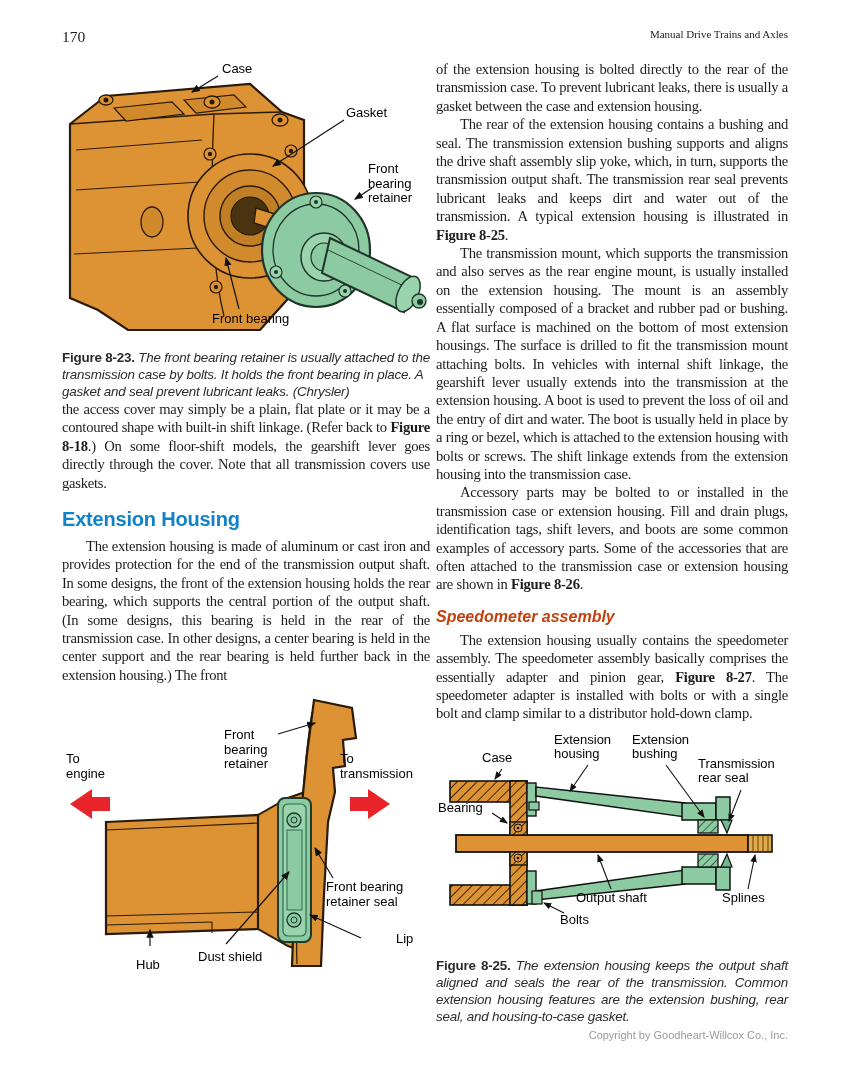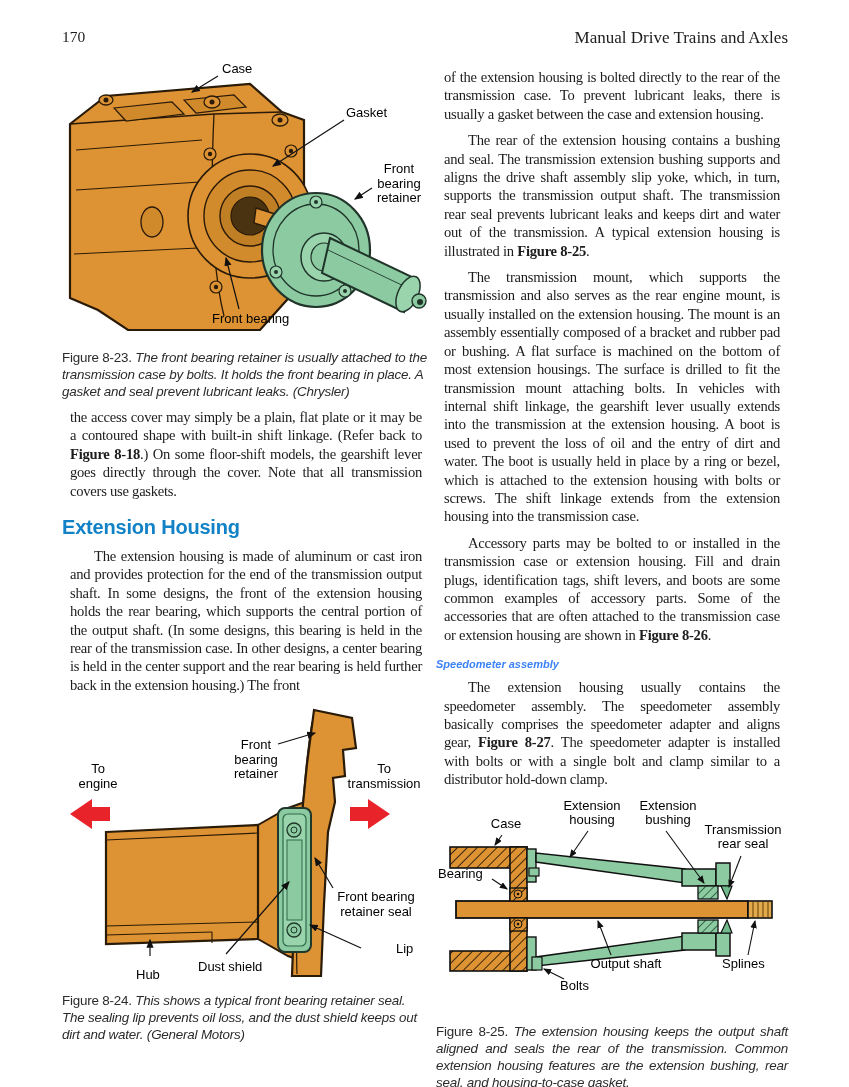--- a/index.html
+++ b/index.html
@@ -2,52 +2,52 @@
 <html><head>
 <meta charset="utf-8">
 <style>
   html,body{margin:0;padding:0;}
   body{
     width:849px;height:1087px;position:relative;background:#ffffff;
     font-family:"Liberation Serif", serif;color:#1c1c1c;overflow:hidden;
     outline:1px solid #c8c8c8;
   }
   .hdr-num{position:absolute;left:62px;top:28px;font-size:15.5px;}
-  .hdr-title{position:absolute;right:61px;top:28px;font-size:17px;}
+  .hdr-title{position:absolute;right:61px;top:28px;font-size:11px;}
   .col{position:absolute;top:58px;}
   .col-left{left:62px;width:368px;}
   .col-right{left:436px;width:352px;top:60px;}
   p.body{
-    margin:8px;font-size:14.6px;line-height:18.4px;letter-spacing:-0.25px;
+    margin:0;font-size:14.6px;line-height:18.4px;letter-spacing:-0.25px;
     text-align:justify;
   }
   p.indent{text-indent:24px;} .sp12{margin-top:12px;}
   h2.sect{
     margin:16px 0 6px 0;font-family:"Liberation Sans", sans-serif;
     font-weight:bold;font-size:20px;color:#1182C5;letter-spacing:-0.2px;
   }
   h3.sub{
     margin:14px 0 5px 0;font-family:"Liberation Sans", sans-serif;
-    font-weight:bold;font-style:italic;font-size:11px;color:#3b82f6;
+    font-weight:bold;font-style:italic;font-size:16px;color:#c2410c;
   }
   .caption{
     margin-top:6px;font-family:"Liberation Sans", sans-serif;
     font-style:italic;font-size:13.4px;line-height:17px;color:#2b2b2b;
     letter-spacing:-0.2px;text-align:left;
   }
   .caption.just{text-align:justify;margin-top:24px;}
-  .caption .lead{font-weight:normal;font-style:normal;}
+  .caption .lead{font-weight:bold;font-style:normal;}
   .b{font-weight:bold;}
   .figure{position:relative;margin-top:10px;}
   .figure svg{display:block;}
   .flabel{
     position:absolute;font-family:"Liberation Sans", sans-serif;
     font-size:13px;line-height:14.5px;color:#000000;white-space:pre-line;
   }
-  .ctr{text-align:center;}
+  .ctr{}
   .copyright{
     margin-top:4px;text-align:right;font-family:"Liberation Sans", sans-serif;
     font-size:11px;color:#9a9a9a;letter-spacing:0;
   }
 </style>
 </head>
 <body>
 
 <div class="hdr-num">170</div>
 <div class="hdr-title">Manual Drive Trains and Axles</div>
@@ -175,32 +175,31 @@
 bearing
 retainer</div>
     <div class="flabel ctr" style="left:278px;top:58px;width:88px;">To
 transmission</div>
     <div class="flabel ctr" style="left:264px;top:186px;width:100px;">Front bearing
 retainer seal</div>
     <div class="flabel" style="left:302px;top:238px;margin-left:32px;">Lip</div>
     <div class="flabel" style="left:74px;top:264px;text-align:right;">Hub</div>
     <div class="flabel" style="left:136px;top:256px;">Dust shield</div>
   </div>
-  <div class="caption"><span class="lead">Figure 8-24.</span><span> This shows a typical front bearing retainer seal. The sealing lip prevents oil loss, and the dust shield keeps out dirt and water. (General Motors)</span></div>
 </div>
 
 <div class="col col-right">
   <p class="body"><span>of the extension housing is bolted directly to the rear of the transmission case. To prevent lubricant leaks, there is usually a gasket between the case and extension housing.</span></p>
   <p class="body indent"><span>The rear of the extension housing contains a bushing and seal. The transmission extension bushing supports and aligns the drive shaft assembly slip yoke, which, in turn, supports the transmission output shaft. The transmission rear seal prevents lubricant leaks and keeps dirt and water out of the transmission. A typical extension housing is illustrated in </span><span class="b">Figure 8-25</span><span>.</span></p>
   <p class="body indent"><span>The transmission mount, which supports the transmission and also serves as the rear engine mount, is usually installed on the extension housing. The mount is an assembly essentially composed of a bracket and rubber pad or bushing. A flat surface is machined on the bottom of most extension housings. The surface is drilled to fit the transmission mount attaching bolts. In vehicles with internal shift linkage, the gearshift lever usually extends into the transmission at the extension housing. A boot is used to prevent the loss of oil and the entry of dirt and water. The boot is usually held in place by a ring or bezel, which is attached to the extension housing with bolts or screws. The shift linkage extends from the extension housing into the transmission case.</span></p>
 
   <p class="body indent"><span>Accessory parts may be bolted to or installed in the transmission case or extension housing. Fill and drain plugs, identification tags, shift levers, and boots are some common examples of accessory parts. Some of the accessories that are often attached to the transmission case or extension housing are shown in </span><span class="b">Figure 8-26</span><span>.</span></p>
 
   <h3 class="sub">Speedometer assembly</h3>
-  <p class="body indent"><span>The extension housing usually contains the speedometer assembly. The speedometer assembly basically comprises the speedometer adapter and aligns gear, </span><span class="b">Figure 8-27</span><span>. The speedometer adapter is installed with bolts or with a single bolt and clamp similar to a distributor hold-down clamp.</span></p>
+  <p class="body indent"><span>The extension housing usually contains the speedometer assembly. The speedometer assembly basically comprises the essentially adapter and pinion gear, </span><span class="b">Figure 8-27</span><span>. The speedometer adapter is installed with bolts or with a single bolt and clamp similar to a distributor hold-down clamp.</span></p>
 
   <div class="figure" style="height:200px;">
     <svg width="352" height="200" viewBox="0 0 352 200">
       <defs>
         <marker id="a3" markerWidth="9" markerHeight="8" refX="6.5" refY="3" orient="auto">
             <path d="M0,0 L7.5,3 L0,6 Z" fill="#111"></path>
           </marker>
         <pattern id="hO" width="7" height="7" patternUnits="userSpaceOnUse" patternTransform="rotate(45)">
           <rect width="7" height="7" fill="#DD9333"></rect>
             <line x1="0" y1="0" x2="0" y2="7" stroke="#3A2507" stroke-width="2"></line>

